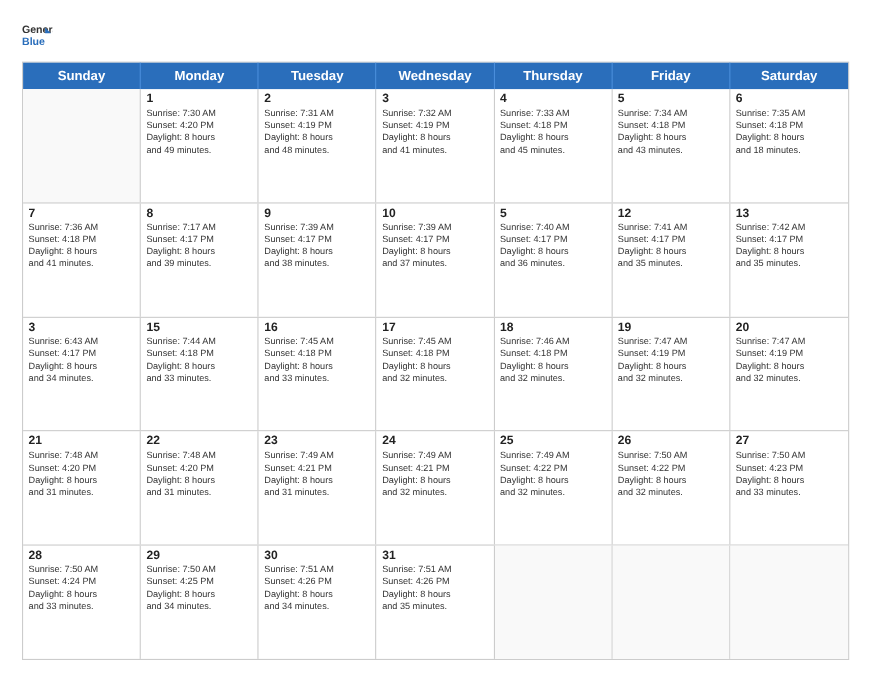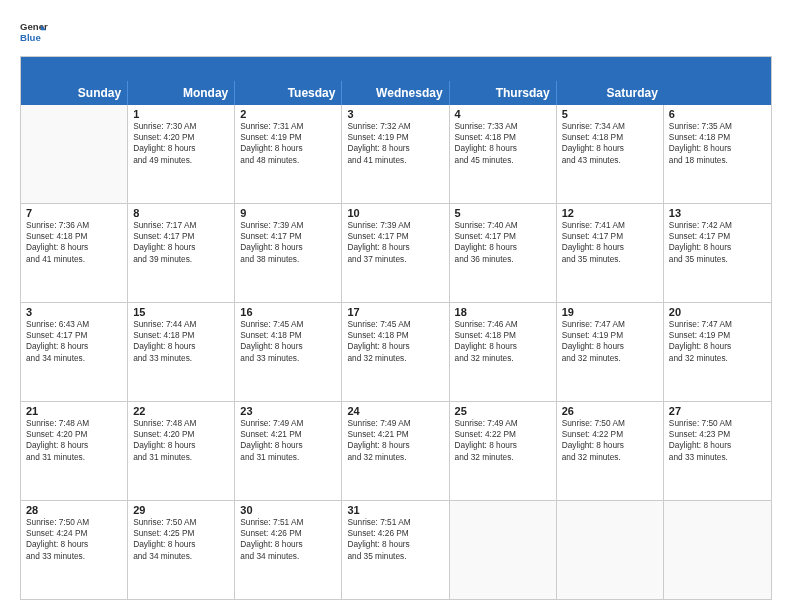--- a/index.html
+++ b/index.html
@@ -54,23 +54,22 @@
     .cal-header {
       display: grid;
       grid-template-columns: repeat(7, 1fr);
       background: #2a6ebb;
     }
     .cal-header-cell {
       color: #fff;
       font-size: 12px;
       font-weight: bold;
       padding: 5px 6px;
-      text-align: right;
+      text-align: center;
       border-right: 1px solid #4a8edb;
-      margin-top: 24px;
     }
     .cal-header-cell:last-child { border-right: none; }
     .cal-body {
       flex: 1;
       display: flex;
       flex-direction: column;
     }
     .cal-row {
       display: grid;
       grid-template-columns: repeat(7, 1fr);
@@ -117,20 +116,21 @@
     </div>
   </div>
 
   <div class="calendar">
     <div class="cal-header">
     <div class="cal-header-cell">Sunday</div>
         <div class="cal-header-cell">Monday</div>
         <div class="cal-header-cell">Tuesday</div>
         <div class="cal-header-cell">Wednesday</div>
         <div class="cal-header-cell">Thursday</div>
+        <div class="cal-header-cell">Friday</div>
         <div class="cal-header-cell">Saturday</div>
       </div>
     <div class="cal-body">
     <div class="cal-row">
           <div class="cal-cell empty"></div>
           <div class="cal-cell">
             <div class="day-num">1</div>
             <div class="cell-line">Sunrise: 7:30 AM</div>
             <div class="cell-line">Sunset: 4:20 PM</div>
             <div class="cell-line">Daylight: 8 hours</div>

